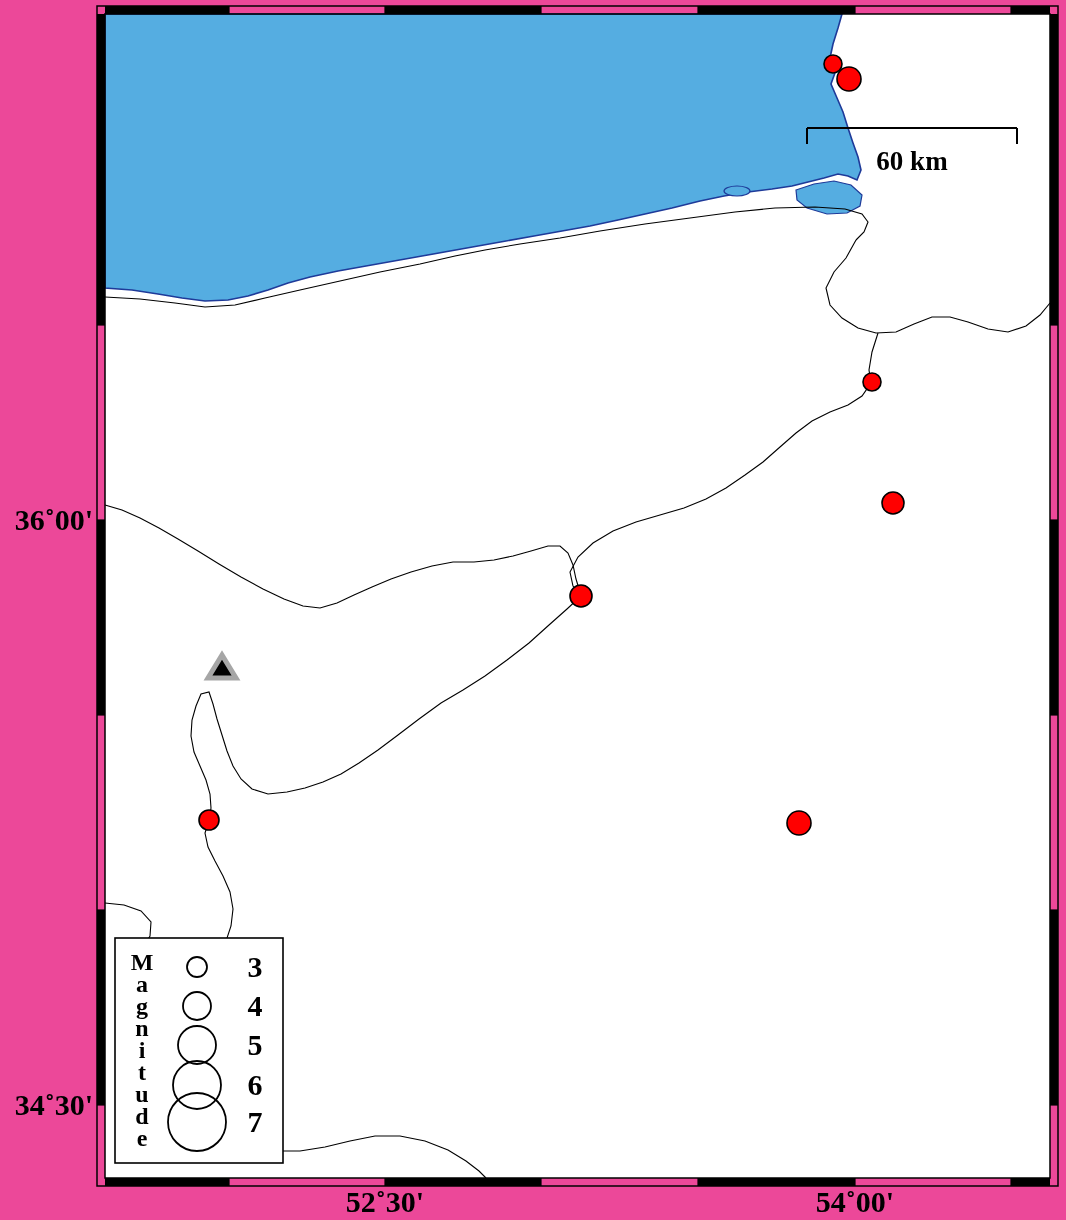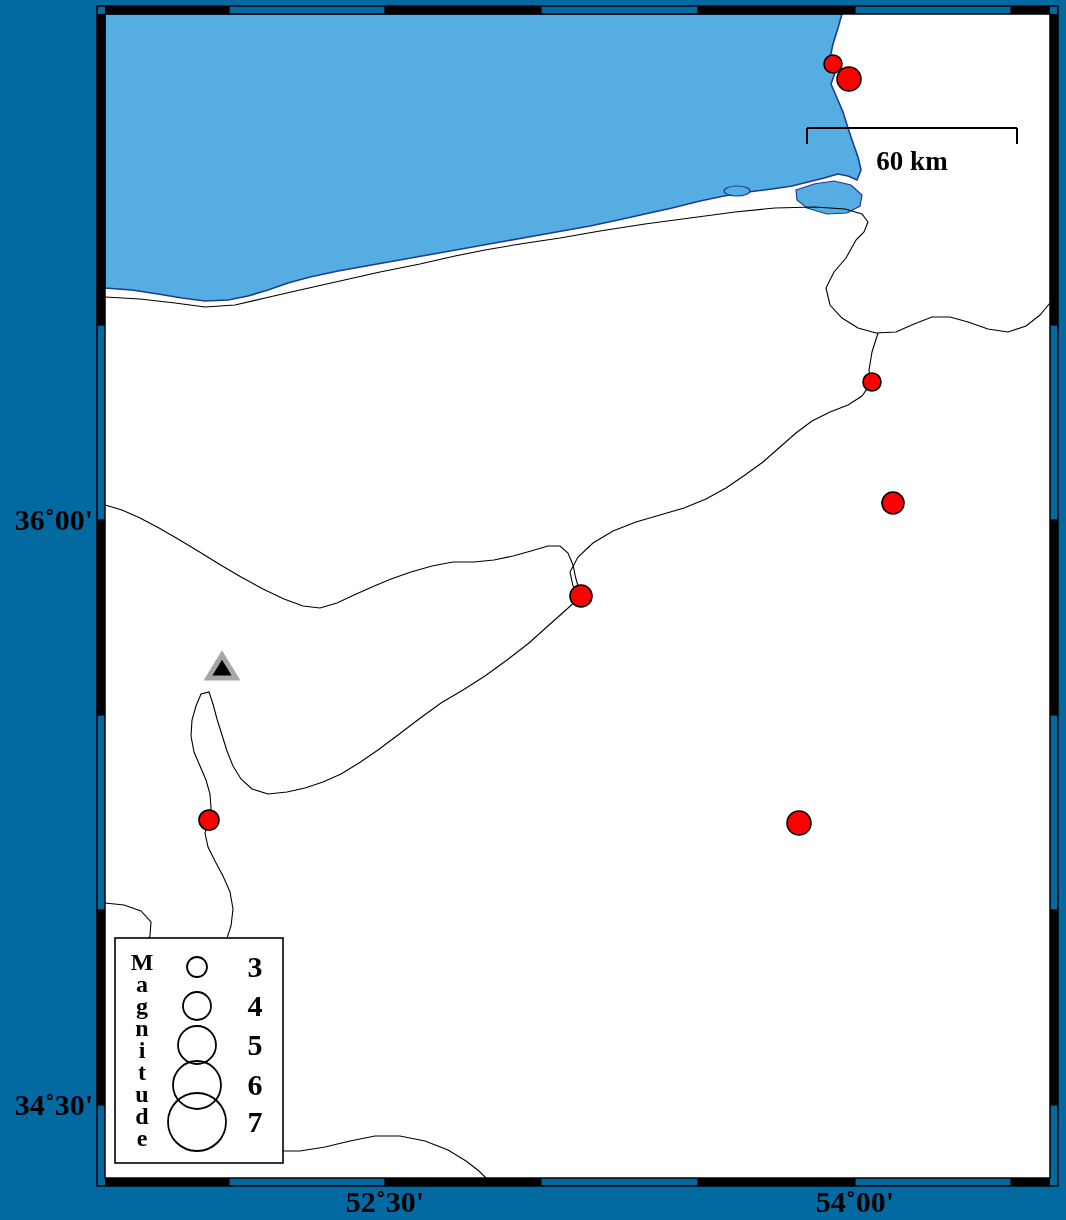--- a/index.html
+++ b/index.html
@@ -1,16 +1,16 @@
 <!DOCTYPE html>
 <html><head>
 <meta charset="utf-8">
 <style>
   html,body { margin:0; padding:0; background:#ffffff; }
-  .page { position:relative; width:1066px; height:1220px; background:#0369a1; overflow:hidden; }
+  .page { position:relative; width:1066px; height:1220px; background:#ec4899; overflow:hidden; }
   svg { display:block; }
   .lbl       { font-family:"Liberation Serif", serif; font-weight:bold; font-size:30px; fill:#000; }
   .lbl-mid   { font-family:"Liberation Serif", serif; font-weight:bold; font-size:27px; fill:#000; }
   .lbl-small { font-family:"Liberation Serif", serif; font-weight:bold; font-size:24px; fill:#000; }
 </style>
 </head>
 <body>
 
 <div class="page">
 <svg width="1066" height="1220" viewBox="0 0 1066 1220">

